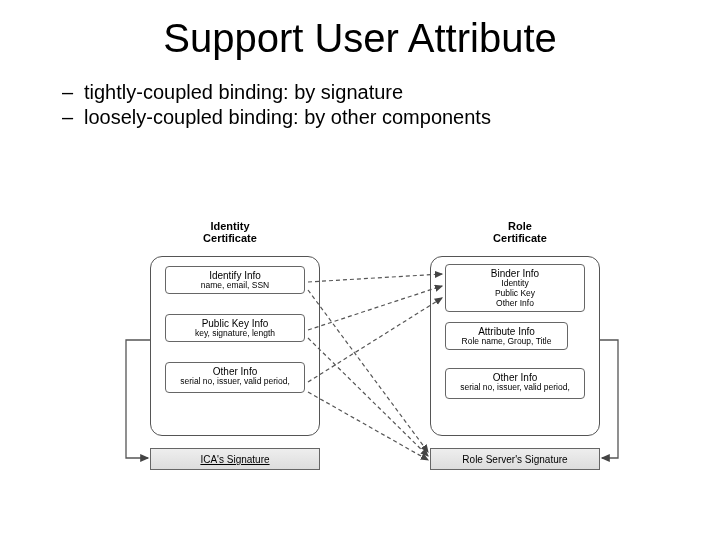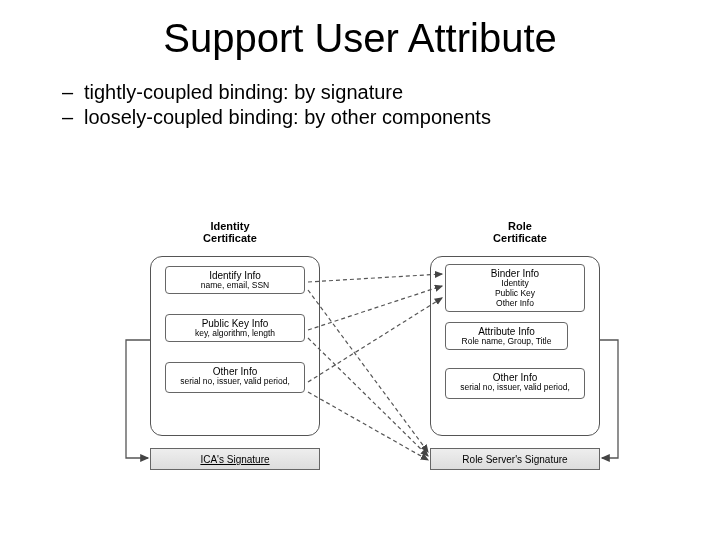--- a/index.html
+++ b/index.html
@@ -115,21 +115,21 @@
   </div>
 
   <div class="cert-box" style="left:30px; top:36px; width:170px; height:180px;"></div>
 
   <div class="inner-box" style="left:45px; top:46px; width:140px;">
     <span class="t1">Identify Info</span>
     <span class="t2">name, email, SSN</span>
   </div>
   <div class="inner-box" style="left:45px; top:94px; width:140px;">
     <span class="t1">Public Key Info</span>
-    <span class="t2">key, algorithm, length</span>
+    <span class="t2">key, signature, length</span>
   </div>
   <div class="inner-box" style="left:45px; top:142px; width:140px; padding-bottom:6px;">
     <span class="t1">Other Info</span>
     <span class="t2">serial no, issuer, valid period,</span>
   </div>
 
   <div class="sig-box" style="left:30px; top:228px; width:170px;text-decoration:underline;">ICA's Signature</div>
 
   <div class="cert-box" style="left:310px; top:36px; width:170px; height:180px;"></div>
 

